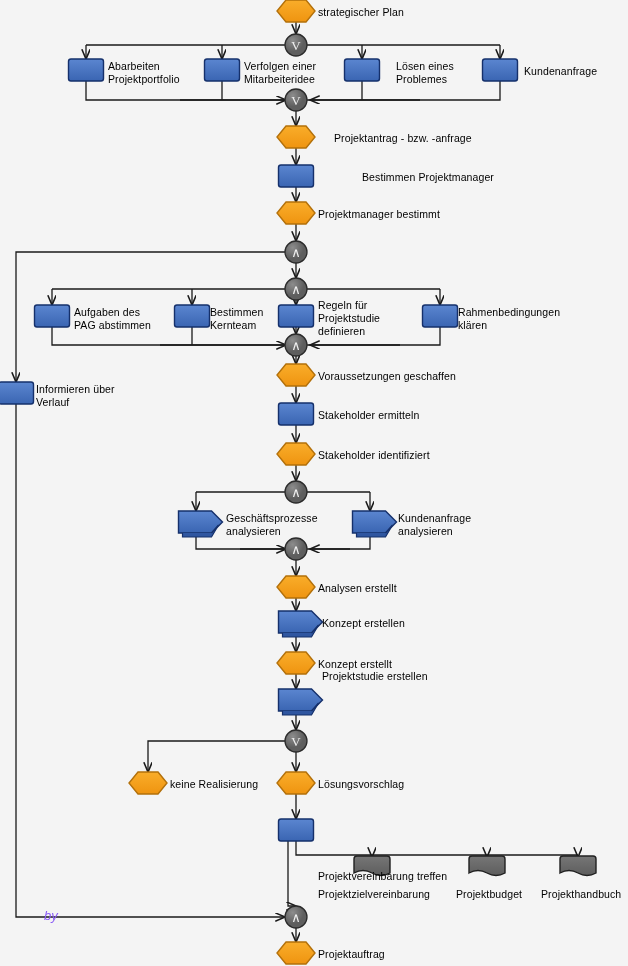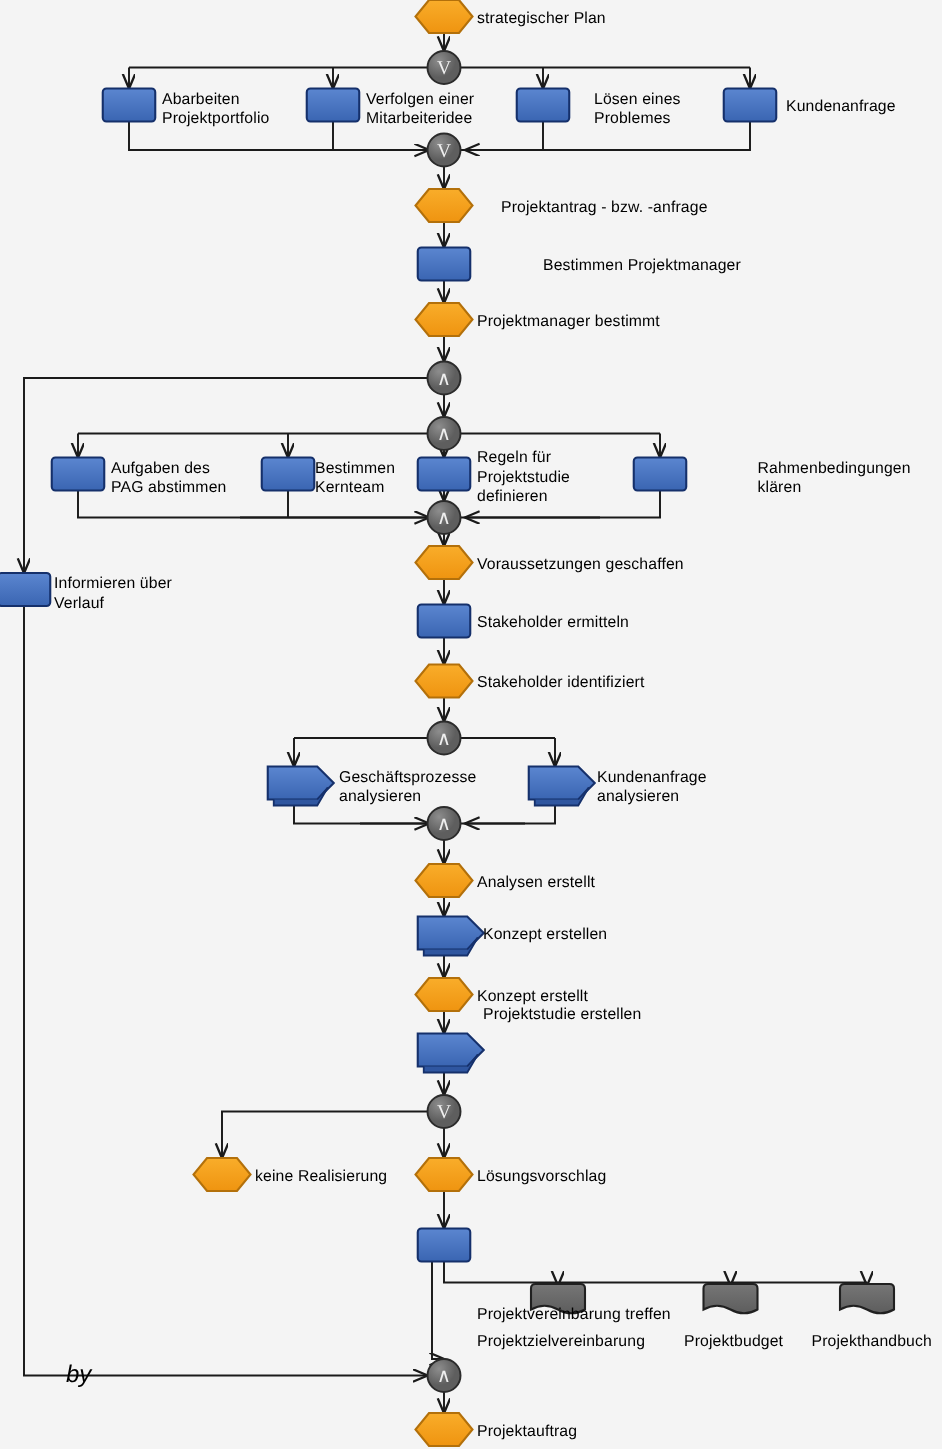--- a/index.html
+++ b/index.html
@@ -1,20 +1,20 @@
 <!DOCTYPE html>
 <html><head>
 <meta charset="utf-8">
 <style>
   html,body{margin:0;padding:0;background:#ffffff;}
   body{font-family:"Liberation Sans", sans-serif;}
   #canvas{position:relative;width:628px;height:966px;background:#f4f4f4;overflow:hidden;}
   #canvas svg{position:absolute;left:0;top:0;}
   .lbl{position:absolute;font-size:10.5px;color:#000;line-height:13px;white-space:pre;letter-spacing:.1px;}
-  .wm{position:absolute;left:44px;top:908px;font-size:16px;color:#000000;font-style:italic;}
+  .wm{position:absolute;left:44px;top:908px;font-size:13px;color:#8b5cf6;font-style:italic;}
 </style>
 </head>
 <body>
 
 <div id="canvas">
 
   <svg width="628" height="966">
     <defs>
       <marker id="ar" markerWidth="9" markerHeight="9" refX="7.5" refY="3.2" orient="auto">
         <path d="M0,0 L7.6,3.2 L0,6.4" fill="none" stroke="#1a1a1a" stroke-width="1.2"></path>
@@ -287,21 +287,21 @@
       <div class="lbl" style="left: 318px; top: 132px; padding-left: 16px;">Projektantrag - bzw. -anfrage</div>
       <div class="lbl" style="left: 318px; top: 171px; margin-left: 44px;">Bestimmen Projektmanager</div>
       <div class="lbl" style="left: 318px; top: 208px;">Projektmanager bestimmt</div>
       <div class="lbl" style="left: 74px; top: 306px;">Aufgaben des
 PAG abstimmen</div>
       <div class="lbl" style="left: 210px; top: 306px;">Bestimmen
 Kernteam</div>
       <div class="lbl" style="left: 318px; top: 299px;">Regeln für
 Projektstudie
 definieren</div>
-      <div class="lbl" style="left: 458px; top: 306px; margin-left: 47px;">Rahmenbedingungen
+      <div class="lbl" style="left: 458px; top: 306px;">Rahmenbedingungen
 klären</div>
       <div class="lbl" style="left: 36px; top: 383px;">Informieren über
 Verlauf</div>
       <div class="lbl" style="left: 318px; top: 370px;">Voraussetzungen geschaffen</div>
       <div class="lbl" style="left: 318px; top: 409px;">Stakeholder ermitteln</div>
       <div class="lbl" style="left: 318px; top: 449px;">Stakeholder identifiziert</div>
       <div class="lbl" style="left: 226px; top: 512px;">Geschäftsprozesse
 analysieren</div>
       <div class="lbl" style="left: 398px; top: 512px;">Kundenanfrage
 analysieren</div>

